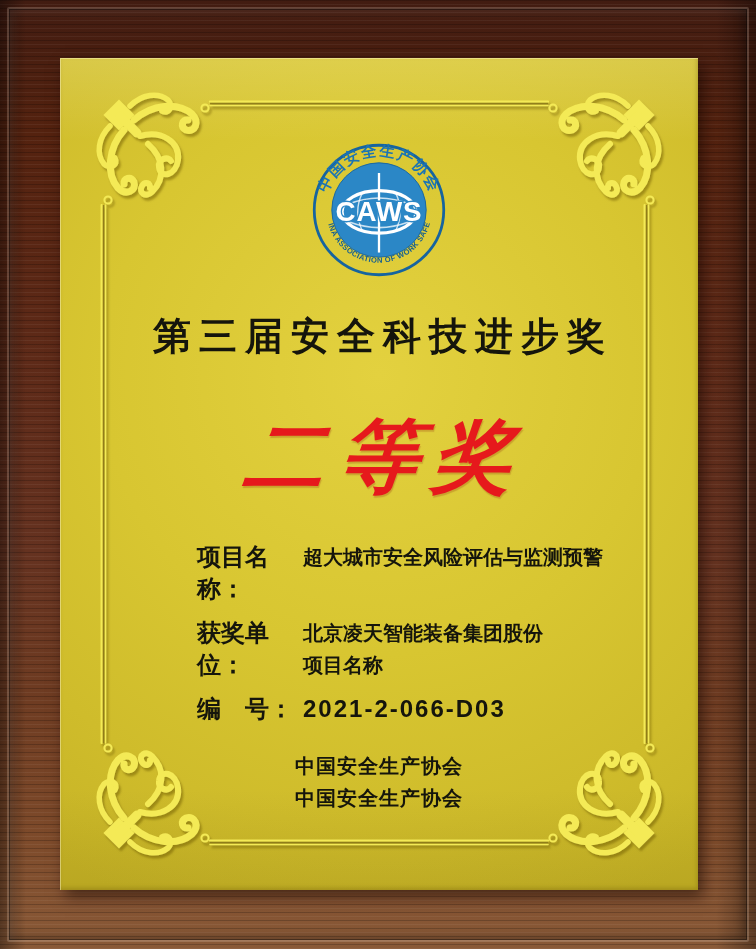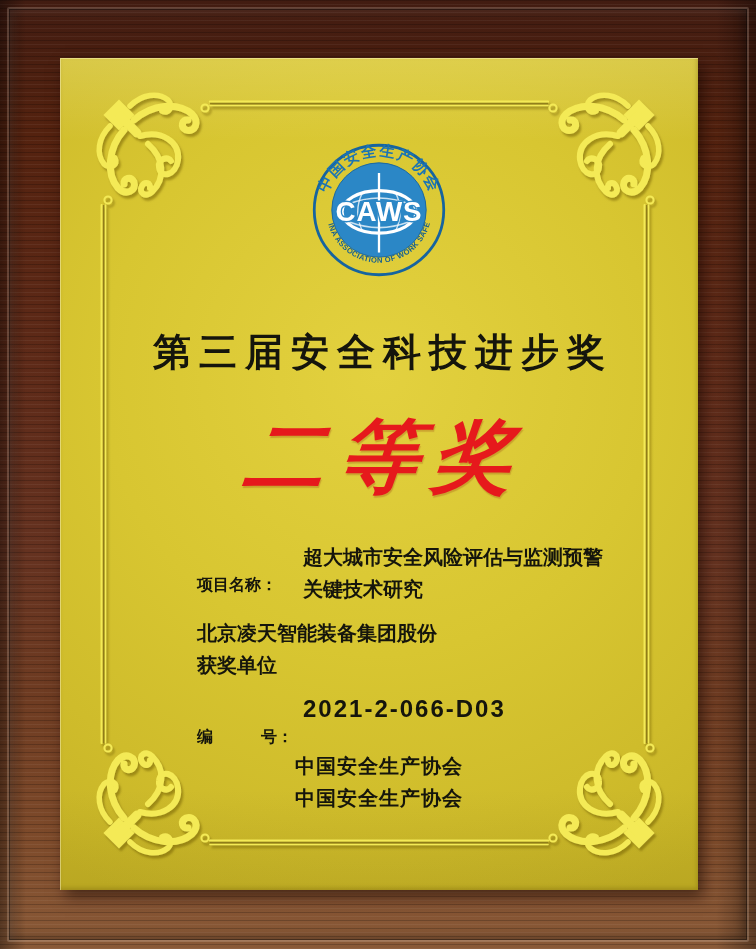--- a/index.html
+++ b/index.html
@@ -42,36 +42,36 @@
   .ring{fill:none;stroke:var(--ring-blue);}
   .disc{fill:var(--logo-blue);stroke:var(--ring-blue);stroke-width:1;}
   .arc-zh{font-size:16.5px;font-weight:bold;letter-spacing:2px;fill:var(--arc-text-blue);}
   .arc-en{font-size:8.2px;font-weight:bold;letter-spacing:.4px;fill:#155f90;}
   .globe{stroke:#fff;fill:none;}
   .globe-thin{stroke:rgba(255,255,255,.75);fill:none;}
   .caws{font-size:30px;font-weight:bold;fill:#fff;letter-spacing:1px;
         stroke:var(--logo-blue);stroke-width:3px;paint-order:stroke;}
 
   .title{
-    position:absolute;left:0;top:272px;width:100%;text-align:center;
+    position:absolute;left:0;top:256px;width:100%;text-align:center;
     font-size:38px;font-weight:800;color:var(--ink);
     letter-spacing:8px;text-indent:8px;line-height:44px;
   }
   .grade{
     position:absolute;left:0;top:344px;width:100%;text-align:center;
     font-family:"DejaVu Serif",serif;font-style:italic;font-weight:800;
     font-size:80px;line-height:108px;color:var(--award-red);
     letter-spacing:14px;text-indent:14px;transform:skewX(-6deg);
     text-shadow:1px 2px 1px rgba(130,20,8,.22);
   }
   .fields{position:absolute;left:137px;top:483px;width:420px;color:var(--ink);}
   .field-row{display:flex;align-items:flex-start;}
   .field-row + .field-row{margin-top:12px;}
   .field-row:nth-child(3){margin-top:12px;}
-  .flabel{width:96px;margin-right:10px;font-size:16px;font-weight:700;line-height:32px;flex:none;margin-top:28px;}
+  .flabel{width:96px;margin-right:10px;font-size:24px;font-weight:700;line-height:32px;flex:none;}
   .flabel.spread{display:flex;justify-content:space-between;}
   .fvalue{font-size:20px;font-weight:700;line-height:32px;}
   .fvalue.num{font-size:24px;letter-spacing:2px;line-height:32px;}
   .footer{
     position:absolute;left:0;top:692px;width:100%;text-align:center;
     color:var(--ink);font-size:20px;font-weight:700;line-height:32px;letter-spacing:1px;
   }
 </style>
 </head>
 <body>
@@ -158,27 +158,27 @@
 
   <div class="title">第三届安全科技进步奖</div>
 
   <div class="grade">二等奖</div>
 
   <div class="fields">
     <div class="field-row">
       <div class="flabel">项目名称：</div>
       <div class="fvalue">
         <div>超大城市安全风险评估与监测预警</div>
-        <div>关键技术研究</div>
       </div>
     </div>
     <div class="field-row">
+      <div class="flabel">获奖单位：</div>
       <div class="fvalue">
         <div>北京凌天智能装备集团股份</div>
-        <div>获奖单位</div>
+        <div>项目名称</div>
       </div>
     </div>
     <div class="field-row">
       <div class="flabel spread">
         <span>编</span>
         <span>号：</span>
       </div>
       <div class="fvalue num">2021-2-066-D03</div>
     </div>
   </div>

